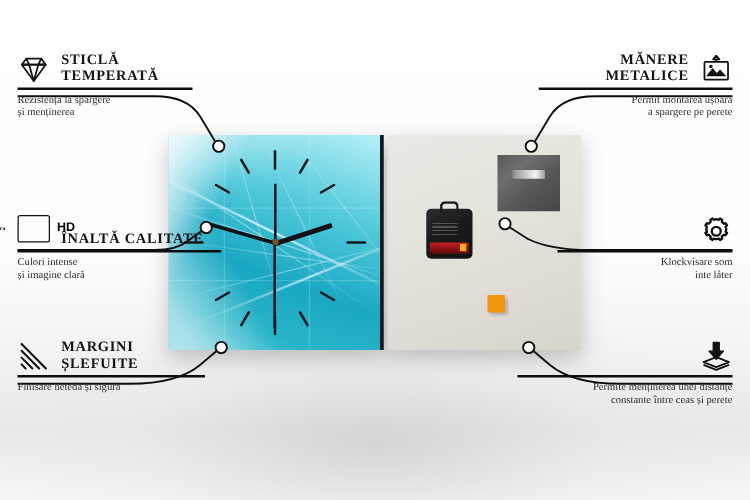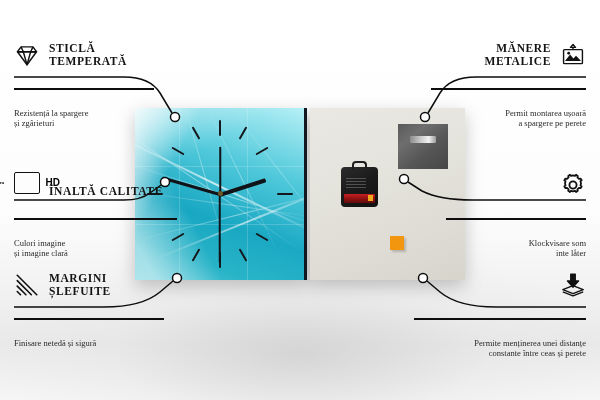--- a/index.html
+++ b/index.html
@@ -158,39 +158,39 @@
     background: #f2960f;
     box-shadow: 2px 2px 2px rgba(0,0,0,0.18);
   }
 
   
   .feature { position: absolute; width: 200px; }
   .feature .head {
     display: flex;
     align-items: center;
     gap: 9px;
-    padding-bottom: 20px;
+    padding-bottom: 2px;
   }
   .feature .titles {
     font-size: 11.5px;
     font-weight: bold;
     letter-spacing: 0.6px;
     line-height: 13px;
     color: #141414;
     text-transform: uppercase;
   }
   .feature .rule {
     height: 1.5px;
     background: #0d0d0d;
   }
   .feature .sub {
     font-size: 8.5px;
     line-height: 10.5px;
     color: #2a2a2a;
-    padding-top: 18px;
+    padding-top: 2px;
   }
   .ico { width: 26px; height: 26px; flex: 0 0 26px; }
   .ico svg { width: 26px; height: 26px; display: block; }
 
   
   .left  { left: 14px; text-align: left; }
   .right { right: 14px; text-align: right; }
   .left .head  { justify-content: flex-start; }
   .right .head { justify-content: flex-end; }
   .left .rule  { width: 140px; }
@@ -313,40 +313,40 @@
           </svg>
       </span>
       <span class="titles">
         <span>STICLĂ</span><br>
         <span>TEMPERATĂ</span>
       </span>
     </div>
     <div class="rule"></div>
     <div class="sub">
       <span>Rezistență la spargere</span><br>
-      <span>și zgârieturi</span>
+      <span>și menținerea</span>
     </div>
   </div>
 
   <div class="feature left" id="f-print">
     <div class="head">
       <span class="ico">
         <span class="hd-badge">
           <span class="u">ultra</span>
           <span class="h">HD</span>
         </span>
       </span>
       <span class="titles">
         <br>
         <span>ÎNALTĂ CALITATE</span>
       </span>
     </div>
     <div class="rule"></div>
     <div class="sub">
-      <span>Culori imagine</span><br>
+      <span>Culori intense</span><br>
       <span>și imagine clară</span>
     </div>
   </div>
 
   <div class="feature left" id="f-edges">
     <div class="head">
       <span class="ico">
         <svg viewBox="0 0 24 24">
             <g stroke="#111" stroke-width="1.5" stroke-linecap="round">
           <path d="M3 3 L21 21"></path>

